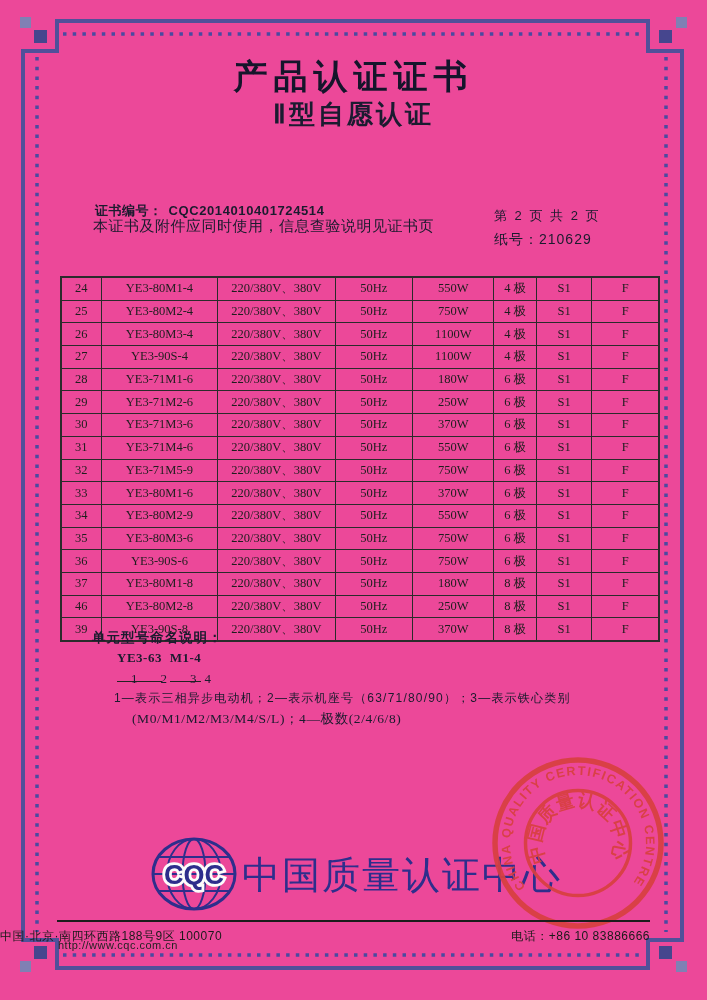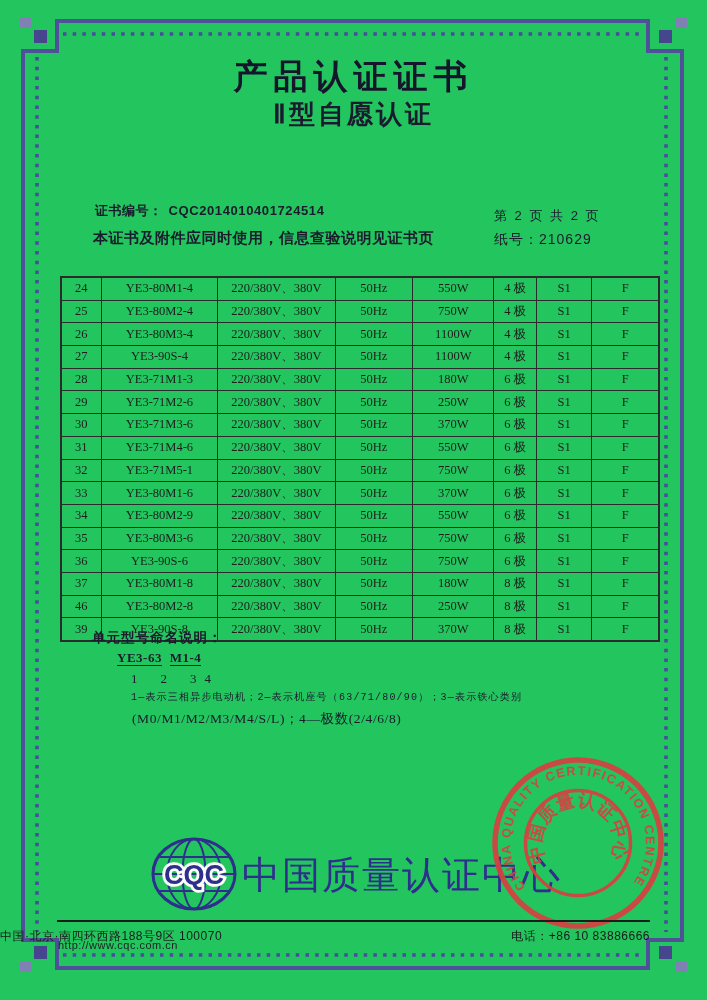--- a/index.html
+++ b/index.html
@@ -1,46 +1,46 @@
 <!DOCTYPE html>
 <html><head>
 <meta charset="utf-8">
 <style>
   html,body{margin:0;padding:0;background:#e8e8e8;}
   .page{
     position:relative;width:707px;height:1000px;margin:0 auto;
-    background:#22c55e;overflow:hidden;
+    background:#ec4899;overflow:hidden;
     font-family:"Liberation Sans",sans-serif;color:#1b1b2e;
   }
   .abs{position:absolute;}
   
   .title{top:54px;left:0;right:0;text-align:center;font-size:34px;font-weight:bold;
          letter-spacing:6px;color:#15152b;}
   .subtitle{top:97px;left:0;right:0;text-align:center;font-size:26px;font-weight:600;
             letter-spacing:3px;color:#1b1b30;}
   
   .cert-line{top:202px;left:95px;font-size:13px;font-weight:bold;letter-spacing:.5px;}
   .cert-line .num{margin-left:6px;letter-spacing:.6px;}
   .page-info{top:207px;left:494px;font-size:13px;letter-spacing:2px;font-weight:500;}
-  .note{top:229px;left:93px;font-size:15px;font-weight:bold;letter-spacing:.5px;}
+  .note{top:217px;left:93px;font-size:15px;font-weight:normal;letter-spacing:.5px;}
   .paper-no{top:231px;left:494px;font-size:14px;letter-spacing:1px;}
   
   table.products{position:absolute;top:276px;left:60px;width:600px;border-collapse:collapse;
     border:2px solid #2b2b2b;font-family:"Liberation Serif",serif;font-size:12.5px;color:#1e1e1e;}
   table.products td{border:1px solid #2b2b2b;height:21.7px;padding:0;text-align:center;
     white-space:nowrap;}
   
   .naming-heading{top:629px;left:92px;font-size:13.5px;font-weight:bold;letter-spacing:1px;}
   .model-line{top:650px;left:117px;font-size:13px;font-family:"Liberation Serif",serif;
     font-weight:bold;letter-spacing:.5px;}
-  .model-line span{border-bottom:1.4px solid #222;padding-bottom:0;}
+  .model-line span{border-bottom:1.4px solid #222;padding-bottom:16px;}
   .model-line .gap{border-bottom:none;padding:0 2px;}
   .digits-line{top:671px;left:117px;font-size:13px;font-family:"Liberation Serif",serif;
     white-space:pre;letter-spacing:.5px;margin-left:14px;}
-  .naming-l1{top:690px;left:131px;font-size:10px;letter-spacing:1.2px;font-weight:500;font-family:Liberation Mono, monospace;}
+  .naming-l1{top:690px;left:114px;font-size:12px;letter-spacing:1.2px;font-weight:500;}
   .naming-l2{top:710px;left:132px;font-size:13.5px;letter-spacing:.6px;font-weight:500;
     font-family:"Liberation Serif",serif;}
   
   .globe{top:835px;left:149px;width:90px;height:80px;}
   .org-name{top:850px;left:242px;font-size:38px;letter-spacing:2px;font-weight:500;
     color:#2e2e8c;}
   
   .stamp{top:754px;left:489px;width:178px;height:178px;opacity:.92;}
   
   .footer-divider{top:920px;left:57px;width:593px;height:2px;background:#1c1c1c;}
@@ -136,21 +136,21 @@
           <td>YE3-90S-4</td>
           <td>220/380V、380V</td>
           <td>50Hz</td>
           <td>1100W</td>
           <td>4 极</td>
           <td>S1</td>
           <td>F</td>
         </tr>
         <tr>
           <td>28</td>
-          <td>YE3-71M1-3</td>
+          <td>YE3-71M1-6</td>
           <td>220/380V、380V</td>
           <td>50Hz</td>
           <td>180W</td>
           <td>6 极</td>
           <td>S1</td>
           <td>F</td>
         </tr>
         <tr>
           <td>29</td>
           <td>YE3-71M2-6</td>
@@ -176,21 +176,21 @@
           <td>YE3-71M4-6</td>
           <td>220/380V、380V</td>
           <td>50Hz</td>
           <td>550W</td>
           <td>6 极</td>
           <td>S1</td>
           <td>F</td>
         </tr>
         <tr>
           <td>32</td>
-          <td>YE3-71M5-1</td>
+          <td>YE3-71M5-9</td>
           <td>220/380V、380V</td>
           <td>50Hz</td>
           <td>750W</td>
           <td>6 极</td>
           <td>S1</td>
           <td>F</td>
         </tr>
         <tr>
           <td>33</td>
           <td>YE3-80M1-6</td>

